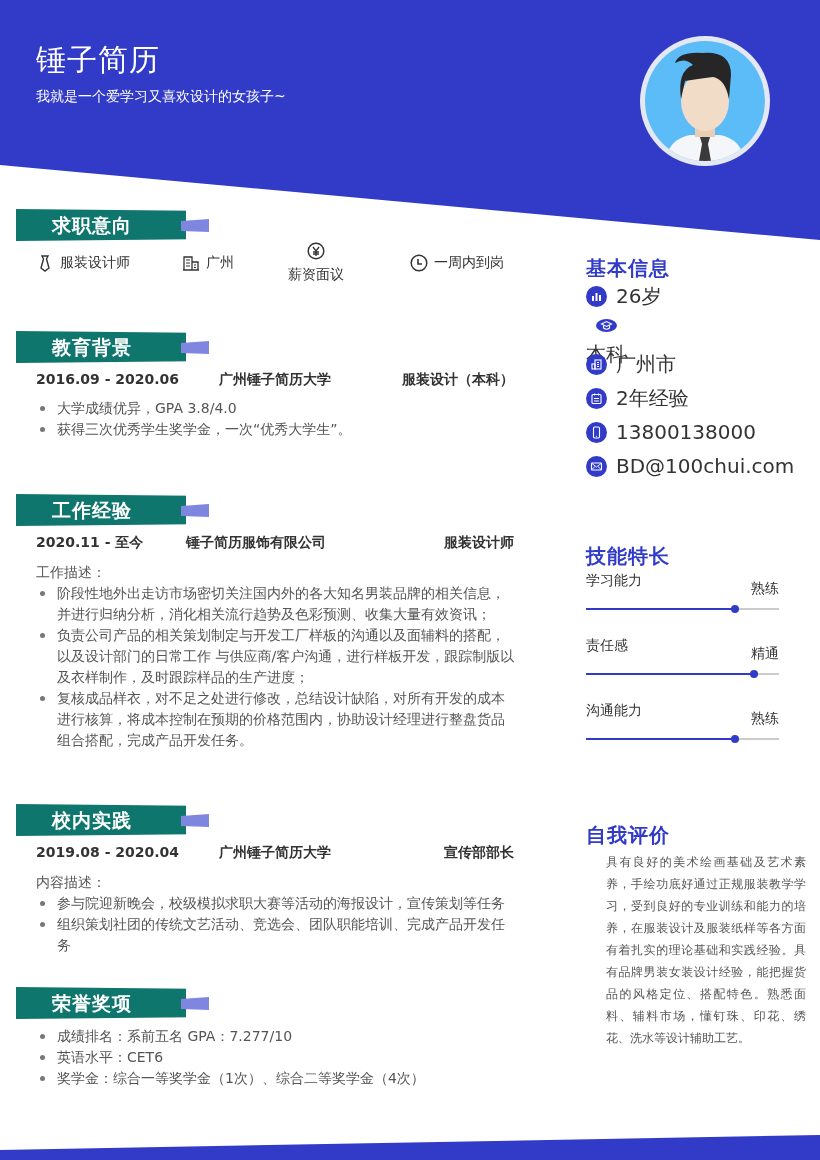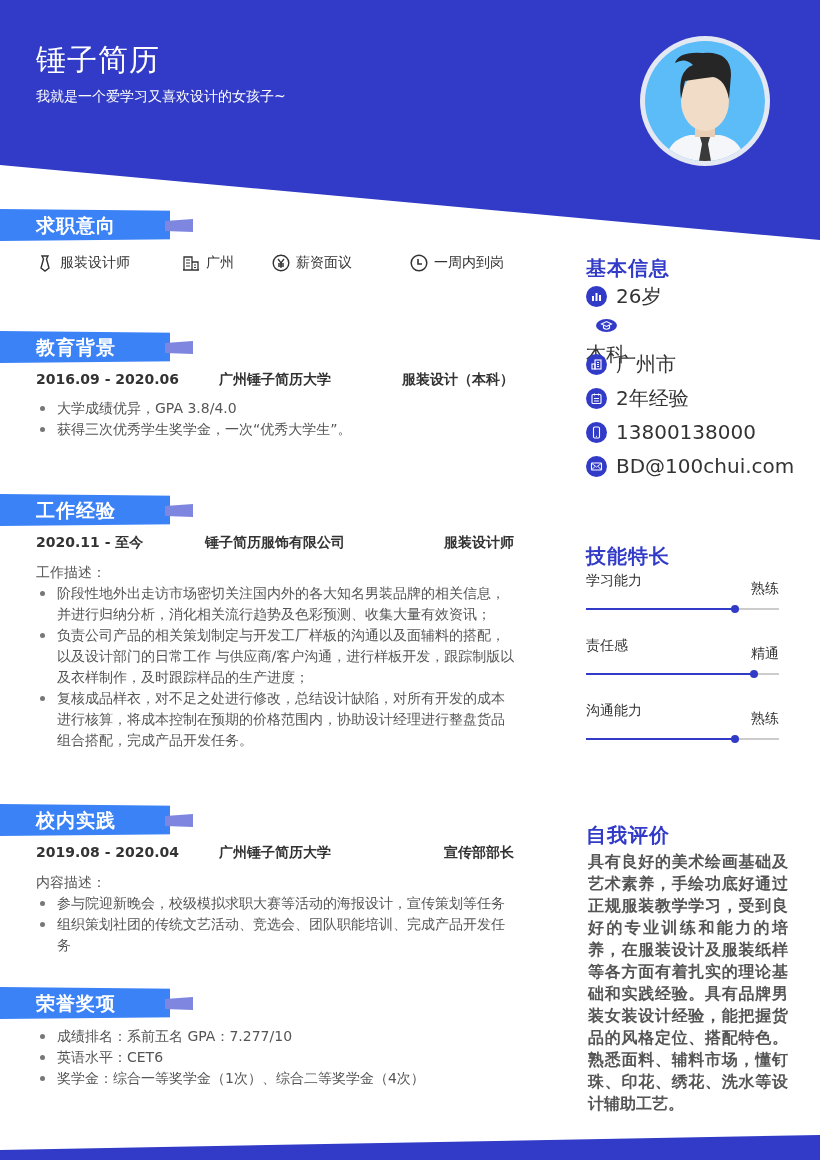--- a/index.html
+++ b/index.html
@@ -28,22 +28,22 @@
     color: #fff; font-size: 14px;
   }
   .avatar {
     position: absolute; left: 640px; top: 36px; width: 130px; height: 130px;
     border-radius: 50%; background: #e4e8f2; padding: 5px;
   }
   .avatar svg { width: 120px; height: 120px; display: block; border-radius: 50%; }
 
   
   .ribbon {
-    position: absolute; left: 0; width: 170px; height: 32px;
-    background: #3b82f6;
+    position: absolute; left: 16px; width: 170px; height: 32px;
+    background: #0f766e;
     clip-path: polygon(0 0, 202px 2px, 202px 30px, 0 32px);
   }
   .ribbon .r-title {
     position: absolute; left: 36px; top: 4px;
     color: #fff; font-size: 19px; font-weight: bold; letter-spacing: 1px;
   }
   .ribbon .r-deco {
     position: absolute; left: 165px; top: 10px; width: 28px; height: 13px;
     background: #7f86e0;
     clip-path: polygon(0 2px, 28px 0, 28px 13px, 0 12px);
@@ -89,22 +89,22 @@
   .skill { position: absolute; left: 586px; width: 193px; height: 50px; }
   .skill .s-name { position: absolute; left: 0; top: 0; font-size: 14px; color: #333; }
   .skill .s-level { position: absolute; right: 0; top: 8px; font-size: 14px; color: #333; }
   .skill .s-track { position: absolute; left: 0; top: 36px; width: 193px; height: 2px; background: #cccccc; }
   .skill .s-fill { position: absolute; left: 0; top: 0; height: 2px; background: #313bc7; }
   .skill .s-knob {
     position: absolute; top: -3px; width: 8px; height: 8px; border-radius: 50%; background: #313bc7; margin-left: -4px;
   }
 
   .self-eval {
-    position: absolute; left: 588px; top: 851px; width: 200px;
-    font-size: 16px; line-height: 22px; color: #555; text-align: justify; font-weight: bold;
+    position: absolute; left: 606px; top: 851px; width: 200px;
+    font-size: 12px; line-height: 22px; color: #555; text-align: justify;
   }
 </style>
 </head>
 <body>
 
 <div class="bg-top"></div>
 <div class="bg-bottom"></div>
 
 <div class="hdr-name">锤子简历</div>
 <div class="hdr-motto">我就是一个爱学习又喜欢设计的女孩子~</div>
@@ -130,21 +130,21 @@
       </svg>
     <span>服装设计师</span>
   </div>
   <div class="intent-item" style="left:146px;">
     <svg viewBox="0 0 18 18">
         <path d="M2 16 V3 H10 V16 M10 8 H16 V16 M1 16 H17" fill="none" stroke="#333" stroke-width="1.3"></path>
         <path d="M4 6 H8 M4 9 H8 M4 12 H8 M12 11 H14 M12 13.5 H14" stroke="#333" stroke-width="1.1"></path>
       </svg>
     <span>广州</span>
   </div>
-  <div class="intent-item" style="left:236px;">
+  <div class="intent-item" style="left:252px;flex-direction:column;">
     <svg viewBox="0 0 18 18">
         <circle cx="9" cy="9" r="7.8" fill="none" stroke="#333" stroke-width="1.4"></circle>
         <path d="M6 5 L9 9 L12 5 M9 9 V14 M6 10 H12 M6 12 H12" fill="none" stroke="#333" stroke-width="1.3"></path>
       </svg>
     <span>薪资面议</span>
   </div>
   <div class="intent-item" style="left:374px;">
     <svg viewBox="0 0 18 18">
         <circle cx="9" cy="9" r="7.8" fill="none" stroke="#333" stroke-width="1.5"></circle>
         <path d="M8 5 V10 H12" fill="none" stroke="#333" stroke-width="1.6"></path>
@@ -166,21 +166,21 @@
   <li>大学成绩优异，GPA 3.8/4.0</li>
   <li>获得三次优秀学生奖学金，一次“优秀大学生”。</li>
 </ul>
 
 <div class="ribbon" style="top:494px;">
   <span class="r-title">工作经验</span>
   <span class="r-deco"></span>
 </div>
 <div class="row3" style="top:534px;">
   <span class="c1">2020.11 - 至今</span>
-  <span style="left:169px;">锤子简历服饰有限公司</span>
+  <span style="left:150px;">锤子简历服饰有限公司</span>
   <span class="c3">服装设计师</span>
 </div>
 <div class="txt" style="top:562px;">工作描述：</div>
 <ul class="blist" style="top:583px;">
   <li>阶段性地外出走访市场密切关注国内外的各大知名男装品牌的相关信息，并进行归纳分析，消化相关流行趋势及色彩预测、收集大量有效资讯；</li>
   <li>负责公司产品的相关策划制定与开发工厂样板的沟通以及面辅料的搭配，以及设计部门的日常工作 与供应商/客户沟通，进行样板开发，跟踪制版以及衣样制作，及时跟踪样品的生产进度；</li>
   <li>复核成品样衣，对不足之处进行修改，总结设计缺陷，对所有开发的成本进行核算，将成本控制在预期的价格范围内，协助设计经理进行整盘货品组合搭配，完成产品开发任务。</li>
 </ul>
 
 <div class="ribbon" style="top:804px;">

